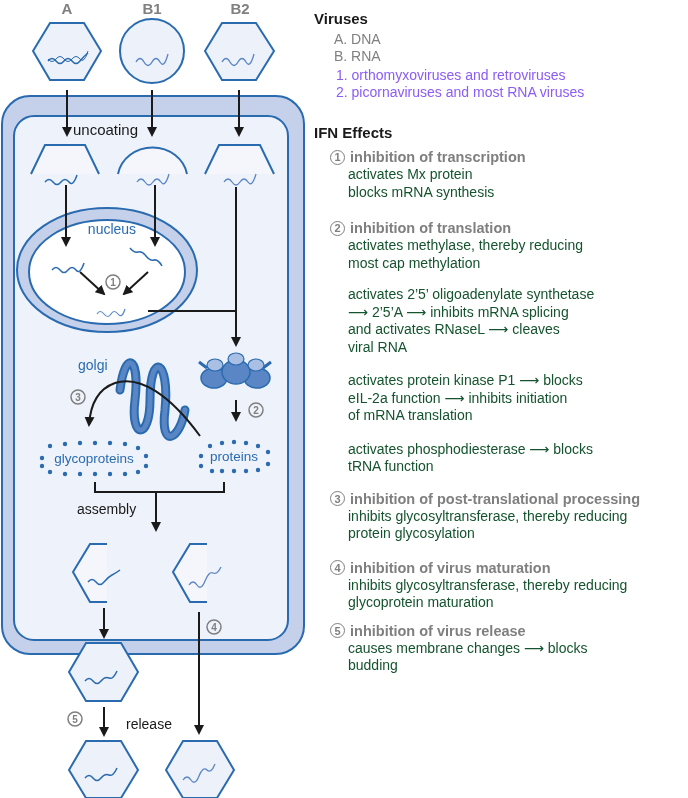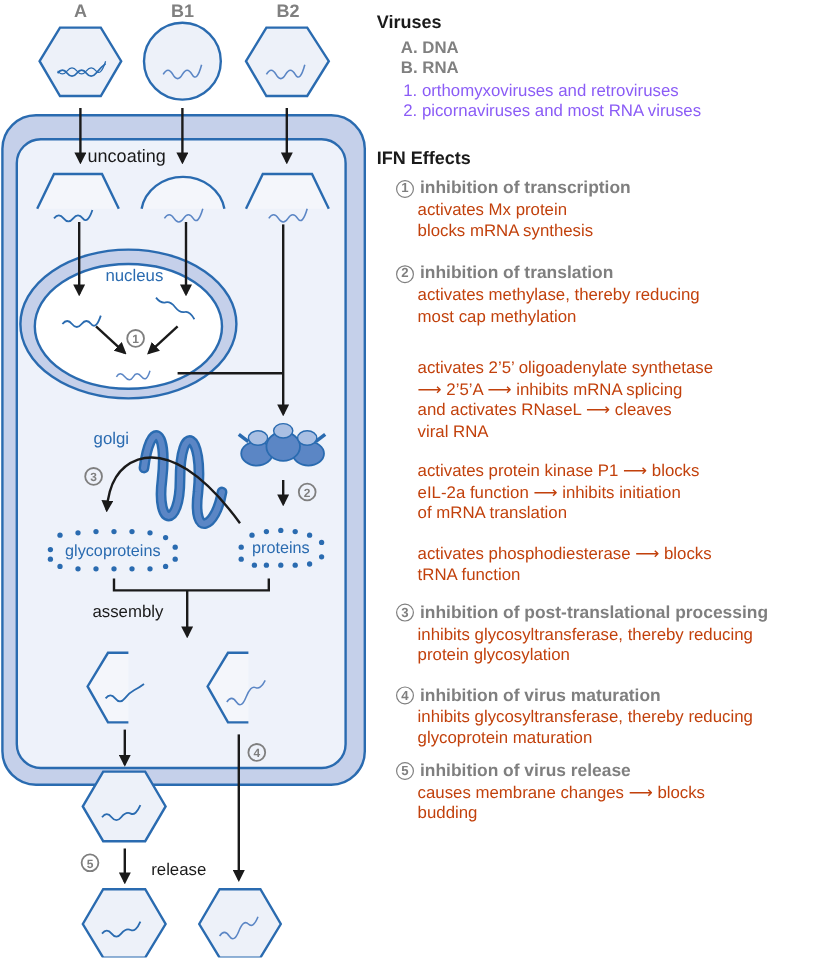--- a/index.html
+++ b/index.html
@@ -1,26 +1,26 @@
 <!DOCTYPE html>
 <html><head>
 <meta charset="utf-8">
 <style>
   html,body{margin:0;padding:0;background:#ffffff;}
   body{width:688px;height:798px;position:relative;overflow:hidden;font-family:"Liberation Sans",sans-serif;}
   #diagram{position:absolute;left:0;top:0;width:310px;height:798px;}
   .lbl{font-family:"Liberation Sans",sans-serif;}
   #legend{position:absolute;left:314px;top:10px;width:374px;color:#1a1a1a;}
   .h{font-weight:bold;font-size:15px;line-height:18px;margin:0;color:#1a1a1a;}
-  .vt{font-weight:bold;font-size:14px;color:#808080;line-height:17px;margin-left:20px;}
+  .vt{font-weight:normal;font-size:14px;color:#808080;line-height:17px;margin-left:20px;}
   .vsub{font-size:14px;line-height:17px;margin-left:22px;color:#8b5cf6;}
   .eff{margin-left:16px;}
   .eh{font-weight:bold;font-size:14.5px;color:#7f7f7f;line-height:18px;display:flex;align-items:center;}
   .num{display:inline-flex;width:15px;height:15px;border:1.5px solid #7f7f7f;border-radius:50%;font-size:11px;align-items:center;justify-content:center;margin-right:5px;color:#7f7f7f;font-weight:bold;box-sizing:border-box;}
-  .ebody{font-size:14px;line-height:17.5px;margin-left:18px;color:#c2410c;}
+  .ebody{font-size:14px;line-height:17.5px;margin-left:18px;color:#14532d;}
 </style>
 </head>
 <body>
 
 <svg id="diagram" viewBox="0 0 310 798" xmlns="http://www.w3.org/2000/svg">
   <defs>
     <marker id="ah" viewBox="0 0 10 10" refX="8" refY="5" markerWidth="5" markerHeight="5" orient="auto">
       <path d="M0,0 L10,5 L0,10 z" fill="#1a1a1a"></path>
     </marker>
   </defs>
@@ -194,21 +194,21 @@
       </div>
       <div class="eff" style="margin-top: 18px;">
         <div class="eh">
           <span class="num">2</span>
           <span>inhibition of translation</span>
         </div>
         <div class="ebody">
           <div>activates methylase, thereby reducing</div>
           <div>most cap methylation</div>
         </div>
-        <div class="ebody" style="margin-top: 26px;">
+        <div class="ebody" style="margin-top: 14px;">
           <div>activates 2’5’ oligoadenylate synthetase</div>
           <div>⟶ 2’5’A ⟶   inhibits mRNA splicing</div>
           <div>and activates RNaseL ⟶ cleaves</div>
           <div>viral RNA</div>
         </div>
         <div class="ebody" style="margin-top: 16px;">
           <div>activates protein kinase P1 ⟶ blocks</div>
           <div>eIL-2a function ⟶ inhibits initiation</div>
           <div>of mRNA translation</div>
         </div>

